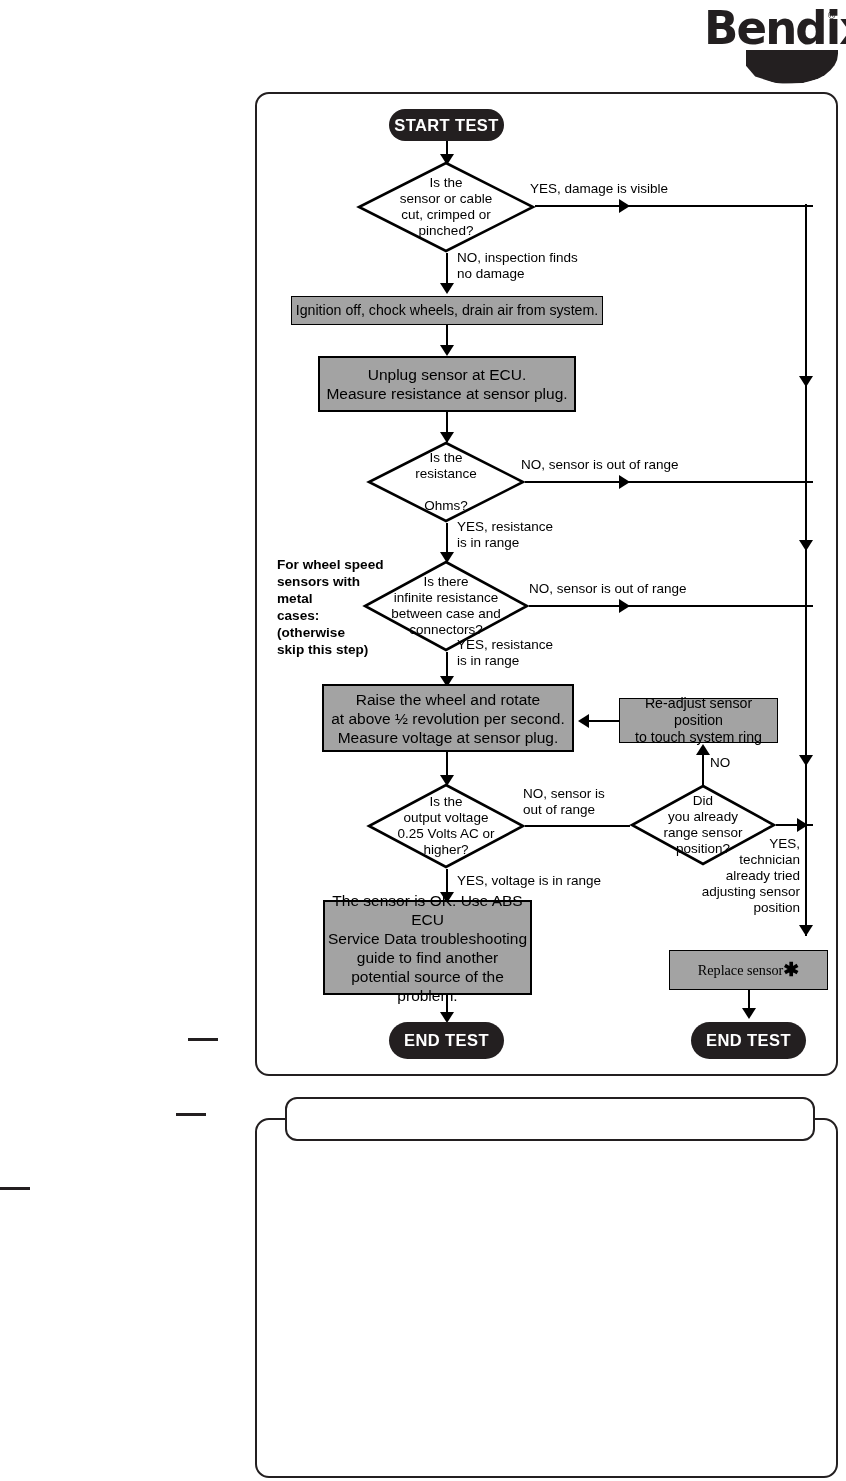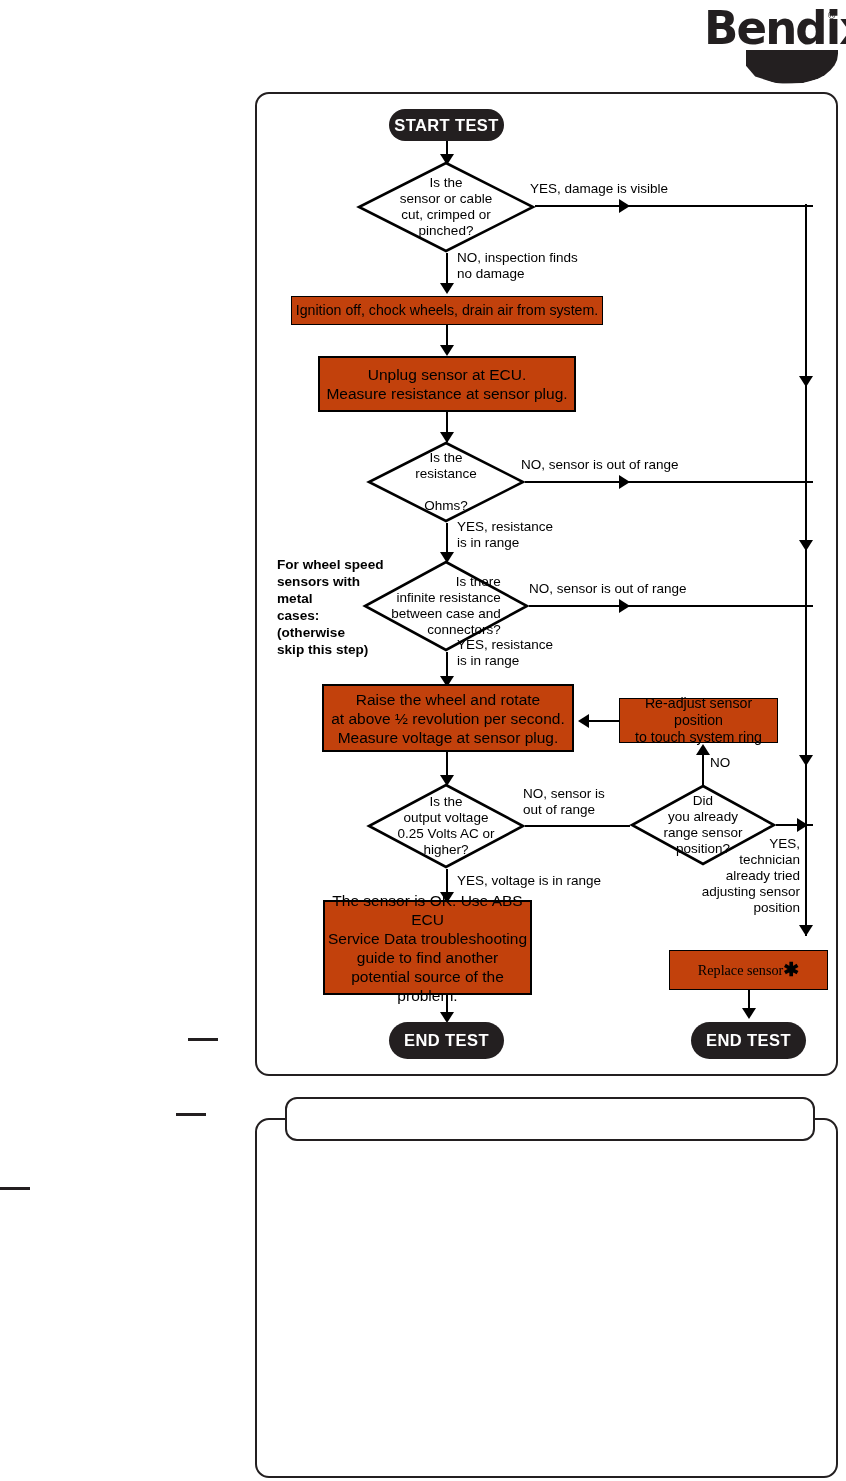--- a/index.html
+++ b/index.html
@@ -50,21 +50,21 @@
   #margin-tick-2{left:176px;top:1113px;width:30px;}
   #margin-tick-3{left:0px;top:1187px;width:30px;}
 
   
   .term{
     background:#231f20;color:#fff;border-radius:22px;
     display:flex;align-items:center;justify-content:center;
     font-weight:bold;font-size:16.5px;letter-spacing:.4px;
   }
   .pbox{
-    border:2.2px solid #000;background:#c2410c;box-sizing:border-box;
+    border:2.2px solid #000;background:#a3a3a3;box-sizing:border-box;
     display:flex;align-items:center;justify-content:center;
     text-align:center;font-size:15.5px;line-height:19px;
   }
   .pbox.thin{border-width:1.6px;font-size:14.2px;line-height:17px;}
 
   
   .diamond{ }
   .diamond svg{position:absolute;left:0;top:0;overflow:visible;}
   .diamond .dtext{
     position:absolute;left:0;top:0;width:100%;height:100%;
@@ -168,21 +168,21 @@
 sensors with
 metal
 cases:
 (otherwise
 skip this step)</div>
 
 <div class="abs diamond" style="left:363px;top:560px;width:166px;height:92px;">
   <svg width="166" height="92" viewBox="0 0 166 92">
     <polygon points="83,2 164,46 83,90 2,46" fill="#fff" stroke="#000" stroke-width="2.6"></polygon>
   </svg>
-  <div class="dtext" style="white-space:pre-line;text-align:right;">Is there
+  <div class="dtext" style="white-space:pre-line;">Is there
 infinite resistance
 between case and
 connectors?</div>
 </div>
 <div class="abs hline" style="left:529px;top:604.8px;width:284px;"></div>
 <div class="abs arrow-right" style="left:619px;top:598.5px;"></div>
 <div class="abs elabel" style="left:529px;top:581px;width:240px;">NO, sensor is out of range</div>
 <div class="abs vline" style="left:445.8px;top:652px;height:33px;"></div>
 <div class="abs arrow-down" style="left:439.5px;top:676px;"></div>
 <div class="abs elabel" style="left:457px;top:637px;width:150px;">YES, resistance

